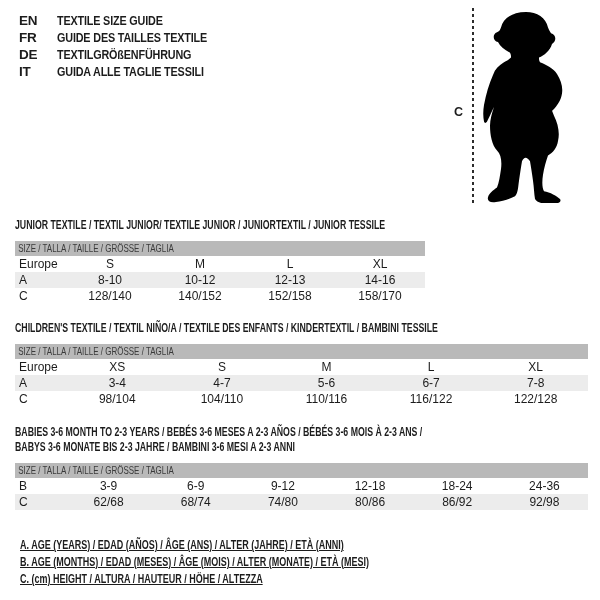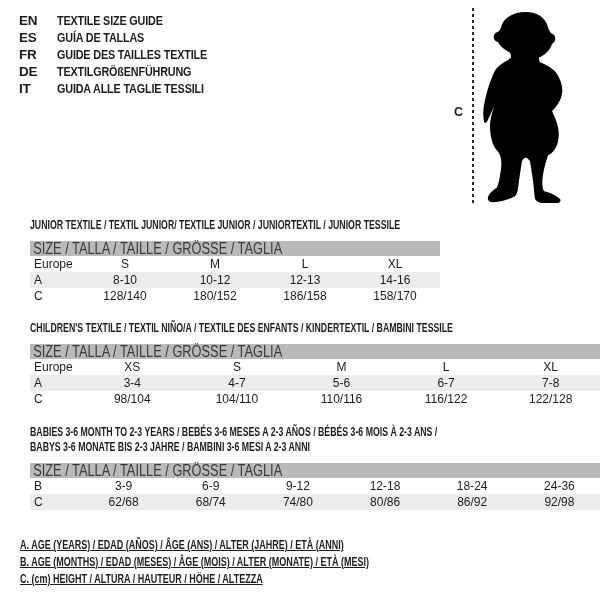--- a/index.html
+++ b/index.html
@@ -18,34 +18,34 @@
   .lang-code{width:38px;flex:0 0 38px;}
   .lang-label{white-space:nowrap;transform:scaleX(0.8);transform-origin:0 50%;}
 
   
   .dash-line{position:absolute;left:472px;top:8px;width:2px;height:198px;
     background-image:repeating-linear-gradient(180deg,#2c2c2c 0 3px,transparent 3px 6px);}
   .c-label{position:absolute;left:454px;top:105px;font-weight:bold;font-size:12.5px;}
   .silhouette{position:absolute;left:480px;top:9px;}
 
   
-  .section{position:absolute;left:30px;}
+  .section{position:absolute;left:15px;}
   #sec-junior{top:218px;width:410px;}
   #sec-children{top:321px;width:573px;}
   #sec-babies{top:425px;width:573px;}
 
   .tbl-title{margin-bottom:8px;}
   .tbl-title > div{
     font-weight:bold;font-size:12.5px;line-height:15px;height:15px;
     white-space:nowrap;transform:scaleX(0.70);transform-origin:0 50%;
     letter-spacing:0;
   }
   .band{
     height:15px;line-height:15px;background:var(--band-bg,#b9b9b9);
-    color:#3a3a3a;font-size:16px;overflow:visible;
+    color:#3a3a3a;font-size:10px;overflow:visible;
   }
   .band > span{display:inline-block;padding-left:4px;white-space:nowrap;
     transform:scaleX(0.80);transform-origin:0 50%;}
 
   table.size-table{width:100%;border-collapse:collapse;table-layout:fixed;}
   table.size-table td{
     height:16px;padding:0;font-size:12px;line-height:16px;text-align:center;
     white-space:nowrap;
   }
   table.size-table td.rowlabel{text-align:left;padding-left:4px;margin-left:10px;}
@@ -58,24 +58,20 @@
 </style>
 </head>
 <body>
 
 <div class="page">
 
   <div class="lang-list">
     <div class="lang-row">
       <span class="lang-code">EN</span>
       <span class="lang-label">TEXTILE SIZE GUIDE</span>
-    </div>
-    <div class="lang-row">
-      <span class="lang-code">ES</span>
-      <span class="lang-label">GUÍA DE TALLAS</span>
     </div>
     <div class="lang-row">
       <span class="lang-code">FR</span>
       <span class="lang-label">GUIDE DES TAILLES TEXTILE</span>
     </div>
     <div class="lang-row">
       <span class="lang-code">DE</span>
       <span class="lang-label">TEXTILGRÖßENFÜHRUNG</span>
     </div>
     <div class="lang-row">
@@ -157,22 +153,22 @@
           <tr class="shaded">
             <td class="rowlabel">A</td>
             <td>8-10</td>
             <td>10-12</td>
             <td>12-13</td>
             <td>14-16</td>
           </tr>
           <tr>
             <td class="rowlabel">C</td>
             <td>128/140</td>
-            <td>180/152</td>
-            <td>186/158</td>
+            <td>140/152</td>
+            <td>152/158</td>
             <td>158/170</td>
           </tr>
         </tbody>
       </table>
   </div>
 
   <div class="section" id="sec-children">
     <div class="tbl-title">
         <div>CHILDREN'S TEXTILE / TEXTIL NIÑO/A / TEXTILE DES ENFANTS / KINDERTEXTIL / BAMBINI TESSILE</div>
       </div>

